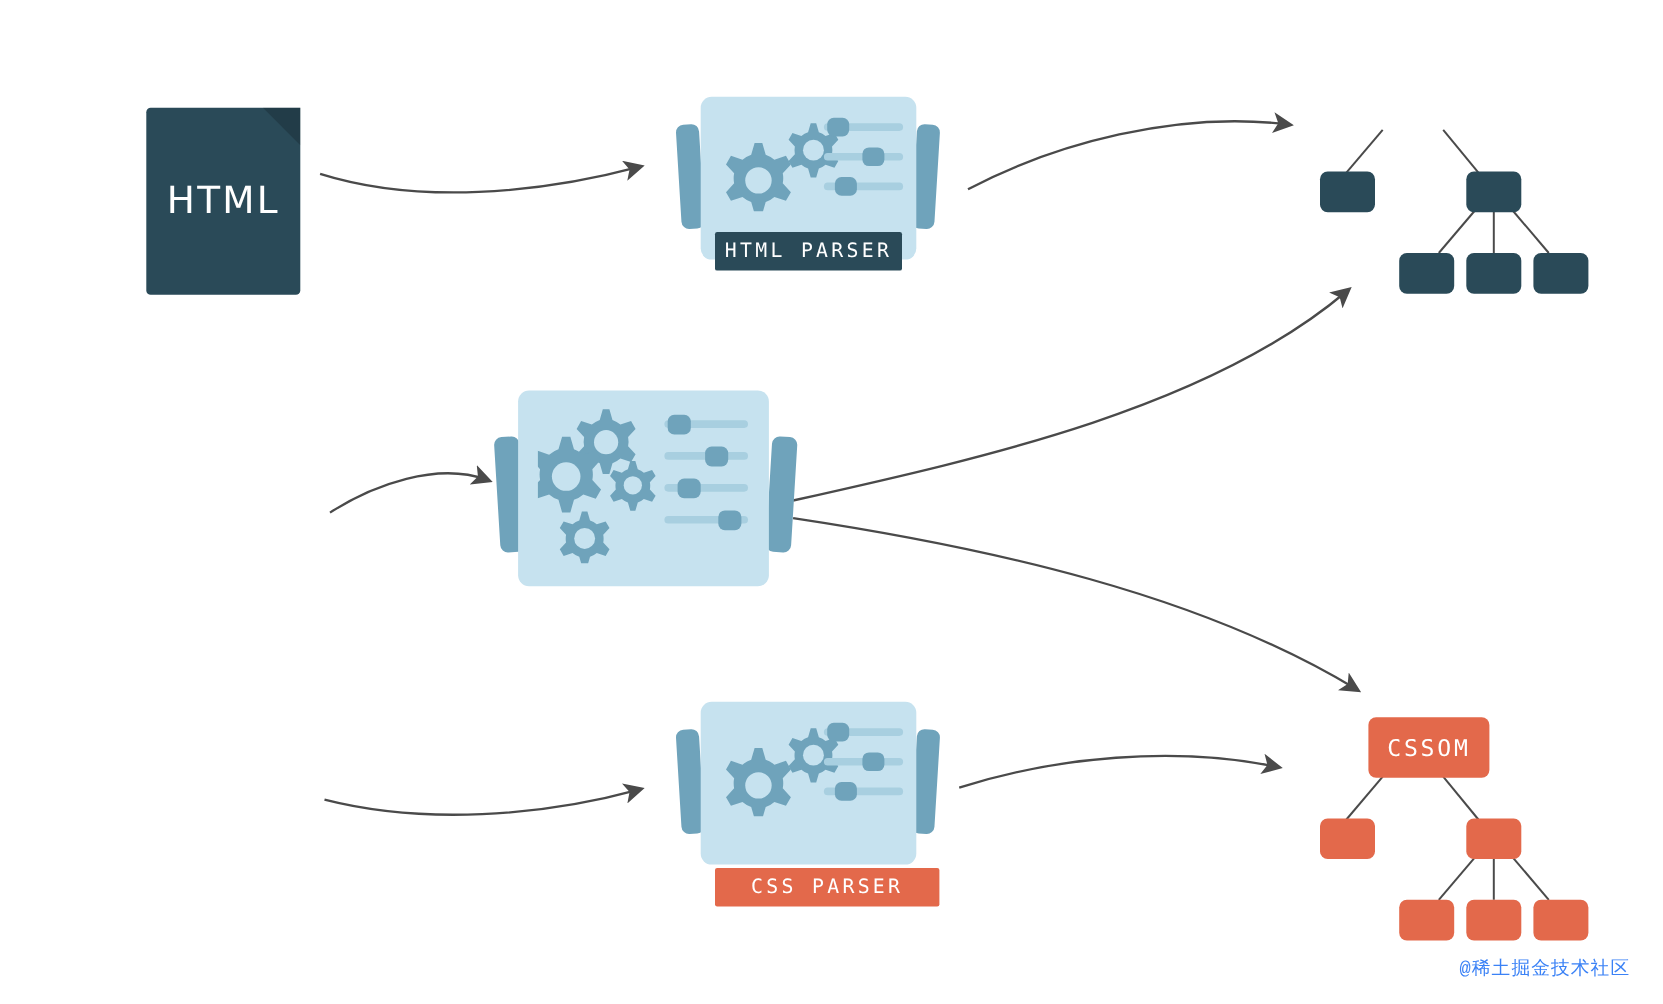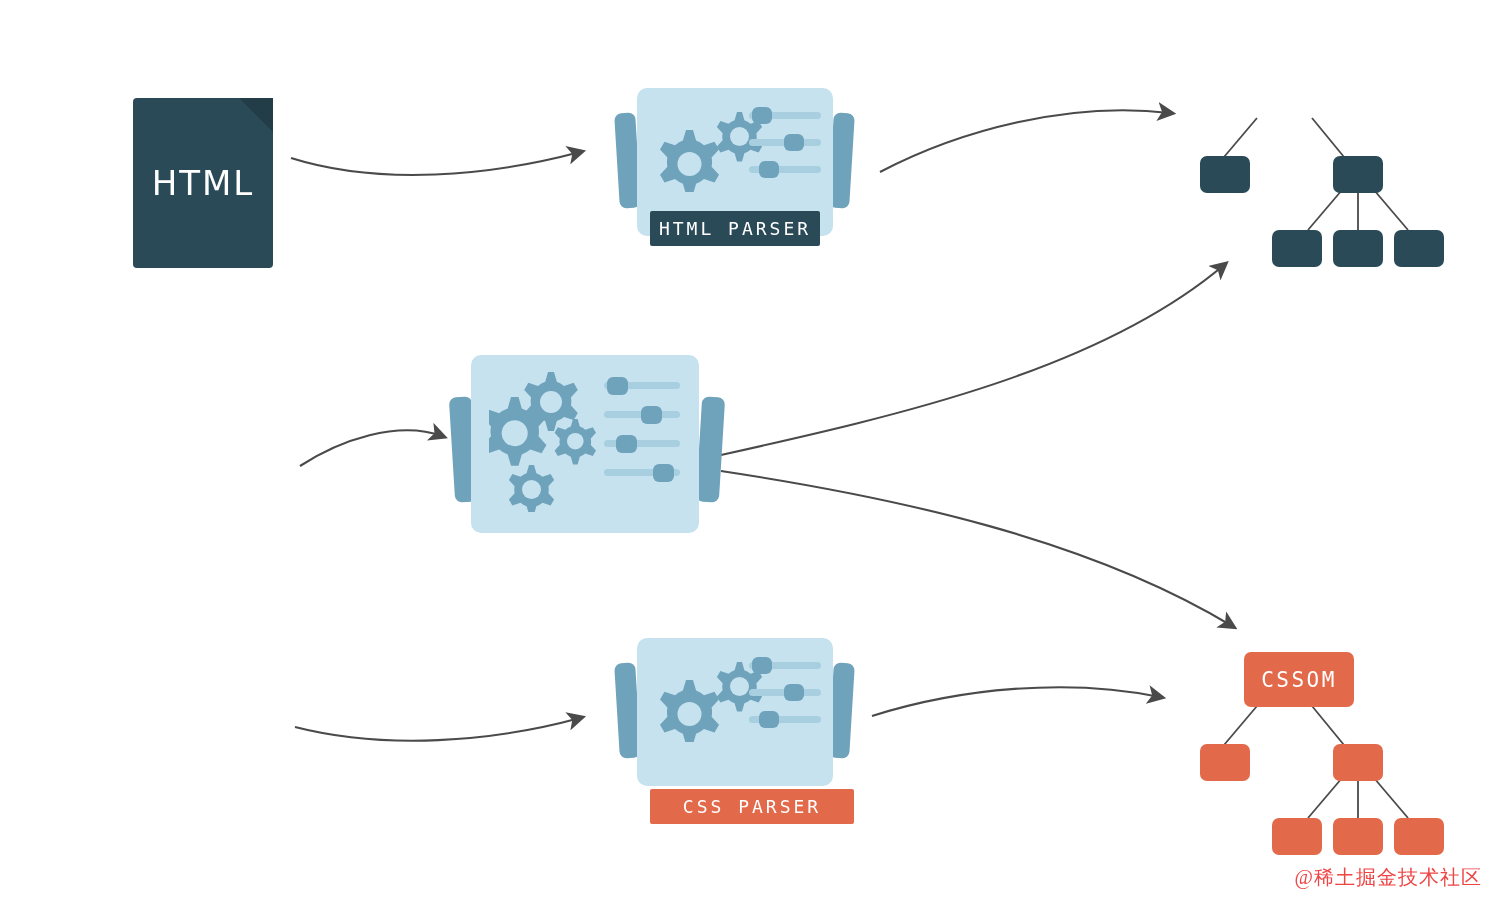--- a/index.html
+++ b/index.html
@@ -52,22 +52,22 @@
 
   
   .tree{position:absolute;}
   .node{position:absolute;border-radius:7px;display:flex;align-items:center;justify-content:center;}
   .node-label{color:#ffffff;font-size:21px;letter-spacing:2.5px;
     font-family:"DejaVu Sans Mono","Liberation Mono",monospace;}
 
   svg.edges{position:absolute;left:0;top:0;overflow:visible;}
 
   .watermark{
-    position:absolute;right:30px;bottom:22px;color:#ef4444;font-size:20px;
-    font-family:Liberation Serif, serif;letter-spacing:1px;
+    position:absolute;right:30px;bottom:22px;color:#3b82f6;font-size:17px;
+    font-family:Liberation Mono, monospace;letter-spacing:1px;
     user-select:none;
   }
 </style>
 </head>
 <body>
 
 <div id="stage">
 
   <svg class="edges" width="1512" height="913">
     <defs>

